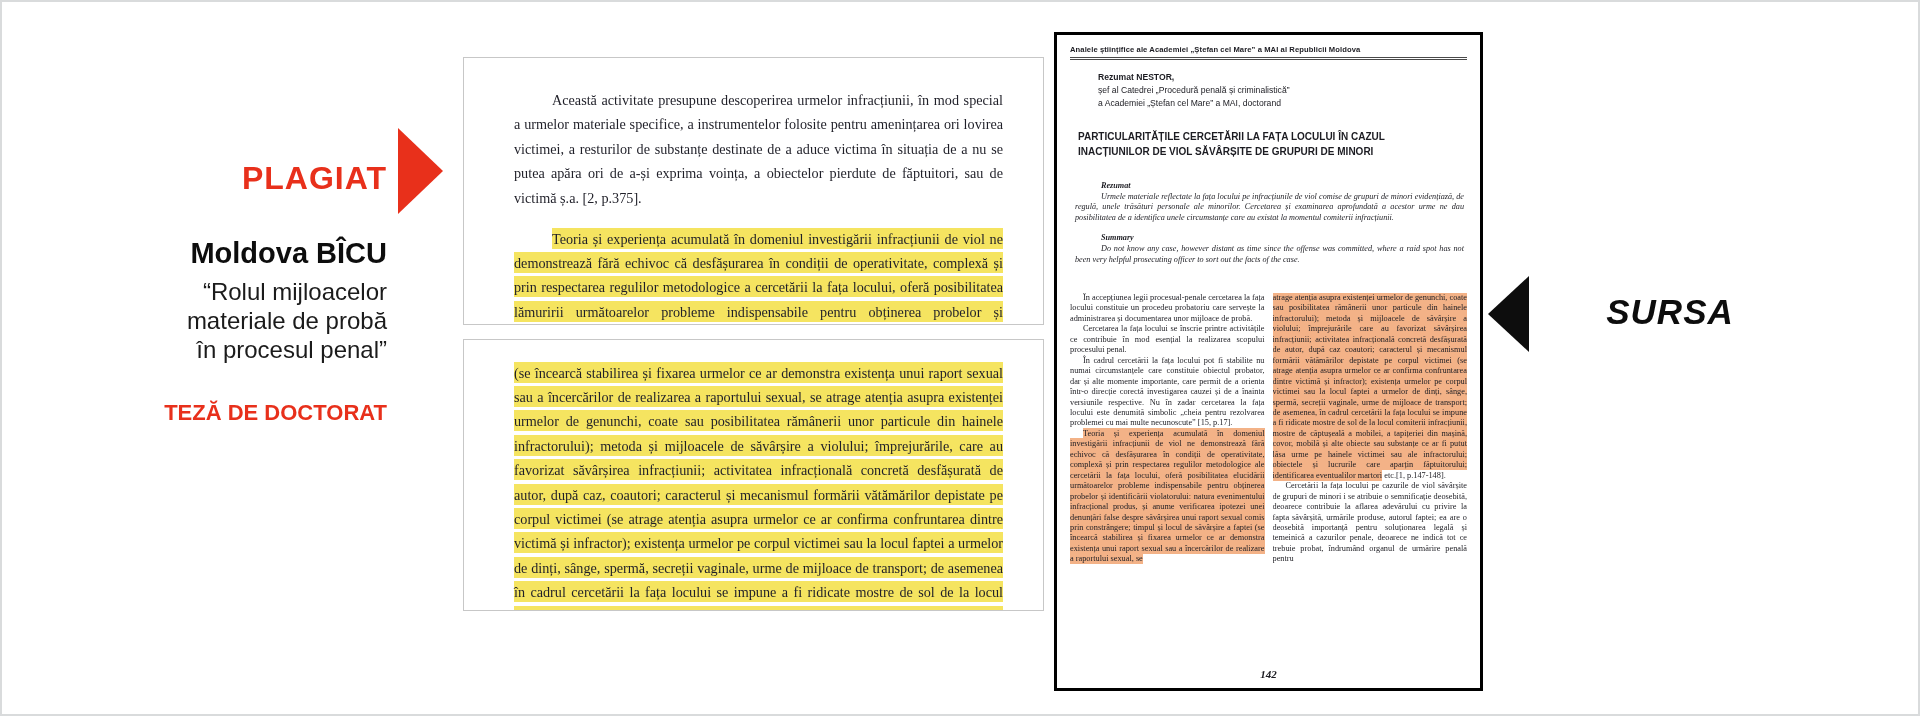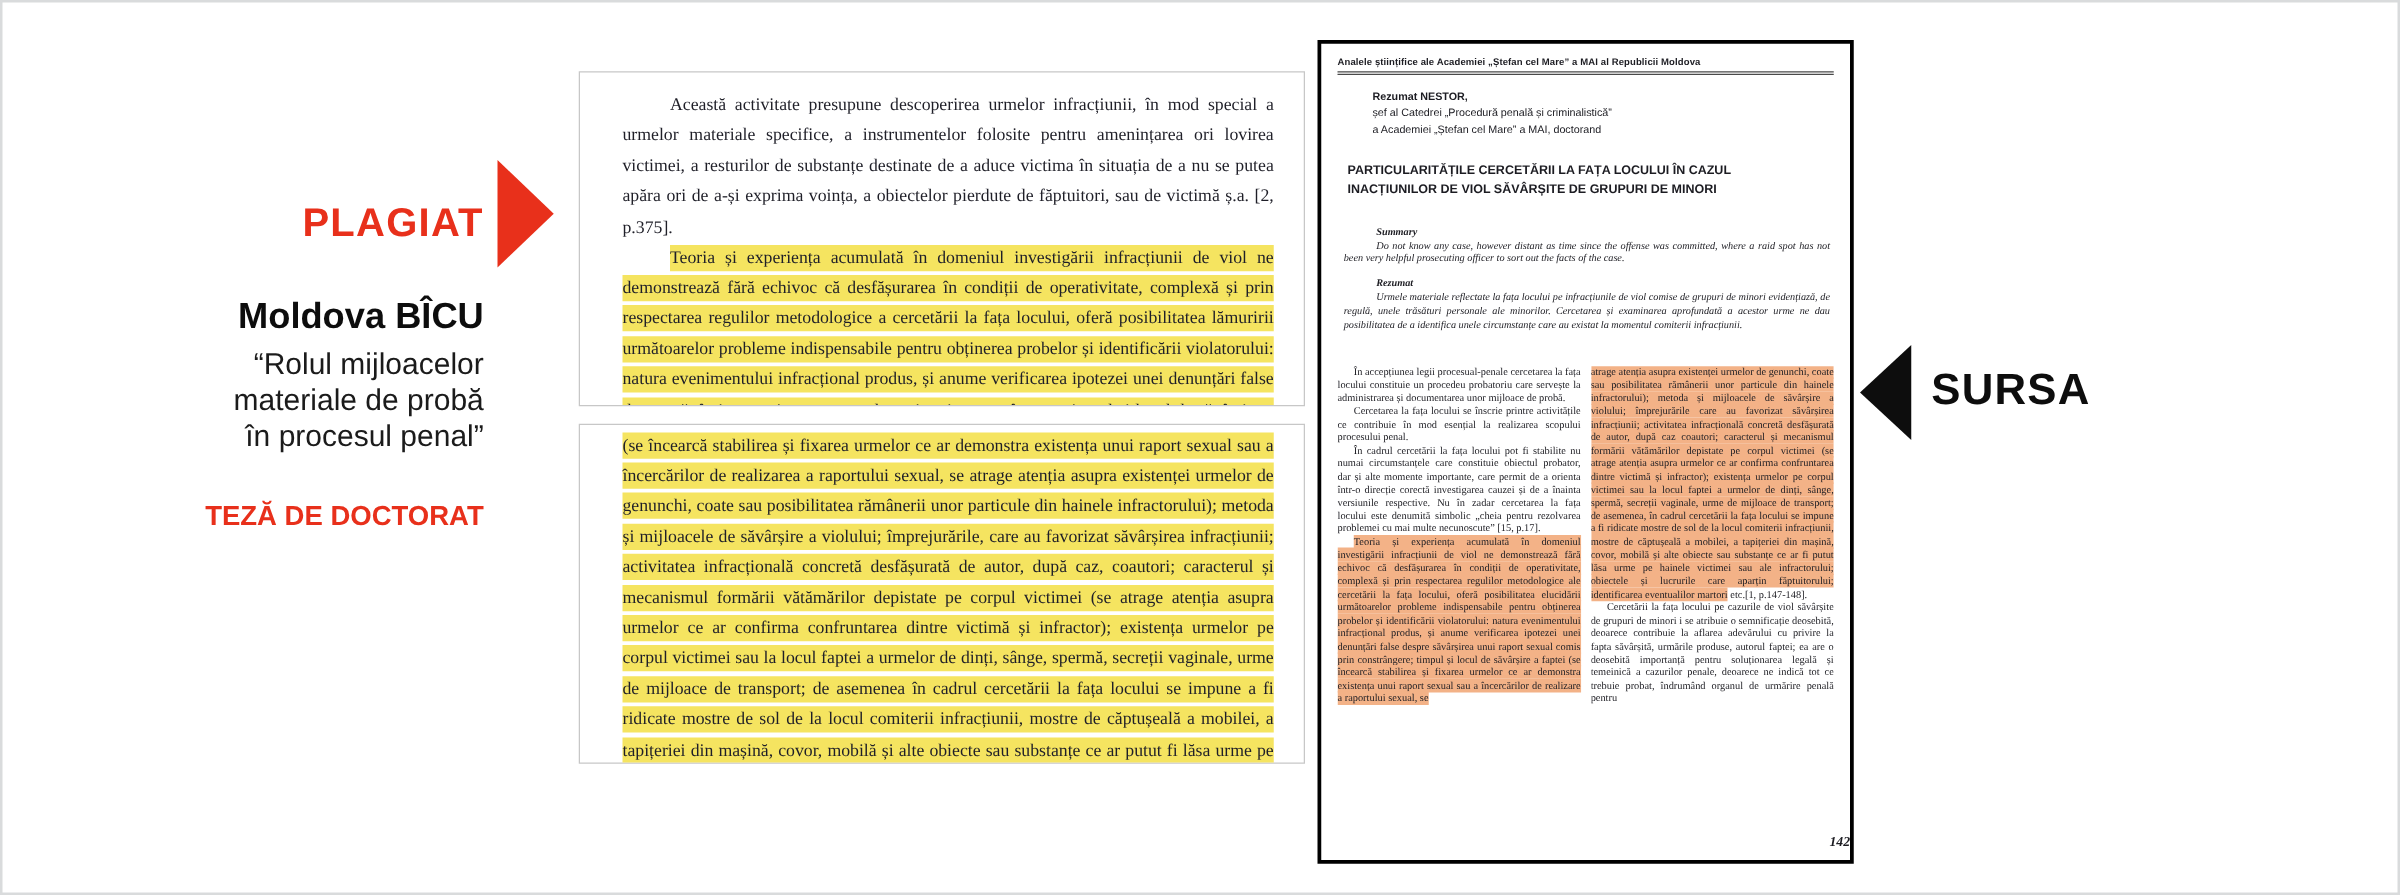--- a/index.html
+++ b/index.html
@@ -21,21 +21,21 @@
     border-left:45px solid var(--accent-red);border-top:43px solid transparent;border-bottom:43px solid transparent;}
   .arrow-left{position:absolute;left:1486px;top:274px;width:0;height:0;
     border-right:41px solid #0d0d0d;border-top:38px solid transparent;border-bottom:38px solid transparent;}
 
   
   .thesis-box{position:absolute;left:461px;width:581px;box-sizing:border-box;background:#fff;
     border:1px solid #c7c7c7;font-family:"Liberation Serif",serif;font-size:14.2px;line-height:24.4px;
     text-align:justify;color:#1f1f28;padding:14px 24px 0 34px;overflow:hidden;}
   .box1{top:55px;height:268px;}
   .box2{top:337px;height:272px;padding-top:4px;}
-  .thesis-box .para{margin:0;}
+  .thesis-box .para{margin:16px;}
   .thesis-box .para.indent{text-indent:38px;}
   .hl-y{background:var(--hl-yellow);padding:2.5px 0;box-decoration-break:clone;-webkit-box-decoration-break:clone;}
   .hl-o{background:var(--hl-orange);padding:1px 0;box-decoration-break:clone;-webkit-box-decoration-break:clone;}
 
   
   .source-page{position:absolute;left:1052px;top:30px;width:429px;height:659px;box-sizing:border-box;
     background:#fff;border:3px solid #000000;color:#1c1c22;overflow:hidden;}
   .journal-header{margin:10px 13px 0;font-size:7.6px;font-weight:bold;letter-spacing:.1px;
     border-bottom:3px double #4a4a4a;padding-bottom:3px;}
   .author-block{margin:11px 13px 0 41px;font-size:8.6px;line-height:1.5;}
@@ -44,25 +44,25 @@
   .abstract{margin:21px 16px 0 18px;font-family:"Liberation Serif",serif;font-style:italic;
     font-size:8.2px;line-height:1.33;text-align:justify;}
   .abstract+.abstract{margin-top:9px;}
   .abstract .abs-label{font-weight:bold;text-indent:26px;margin:0;}
   .abstract .abs-text{text-indent:26px;margin:0;}
   .columns{position:absolute;left:13px;right:13px;top:258px;bottom:28px;display:flex;gap:8px;
     font-family:"Liberation Serif",serif;font-size:8.3px;line-height:10.45px;text-align:justify;overflow:hidden;}
   .col{flex:1;overflow:hidden;}
   .col .para{margin:0;}
   .col .para.indent{text-indent:13px;}
-  .page-num-142{position:absolute;bottom:8px;left:0;right:0;text-align:right;
+  .page-num-142{position:absolute;bottom:8px;left:0;right:0;text-align:center;
     font-family:"Liberation Serif",serif;font-weight:bold;font-style:italic;font-size:11px;}
 
   
-  .right-label{position:absolute;left:1543px;top:290px;width:250px;text-align:left;}
+  .right-label{position:absolute;left:1543px;top:290px;width:250px;text-align:center;font-style:italic;}
   .sursa-title{font-size:35px;font-weight:bold;color:#0d0d0d;letter-spacing:1px;}
   .sursa-citation{margin-top:33px;font-size:24px;line-height:1.33;color:#161616;width:230px;}
 </style>
 </head>
 <body>
 
 <div class="canvas">
 
   <div class="left-label">
     <div class="plagiat-title">PLAGIAT</div>
@@ -87,26 +87,26 @@
 
   <div class="source-page">
     <div class="journal-header">Analele științifice ale Academiei „Ștefan cel Mare” a MAI al Republicii Moldova</div>
     <div class="author-block">
       <div class="author-name">Rezumat NESTOR,</div>
       <div>șef al Catedrei „Procedură penală și criminalistică”</div>
       <div>a Academiei „Ștefan cel Mare” a MAI, doctorand</div>
     </div>
     <div class="source-title">PARTICULARITĂȚILE CERCETĂRII LA FAȚA LOCULUI ÎN CAZUL INACȚIUNILOR DE VIOL SĂVÂRȘITE DE GRUPURI DE MINORI</div>
     <div class="abstract">
+      <p class="abs-label">Rezumat</p>
+      <p class="abs-text">Urmele materiale reflectate la fața locului pe infracțiunile de viol comise de grupuri de minori evidențiază, de regulă, unele trăsături personale ale minorilor. Cercetarea și examinarea aprofundată a acestor urme ne dau posibilitatea de a identifica unele circumstanțe care au existat la momentul comiterii infracțiunii.</p>
+    </div>
+    <div class="abstract">
       <p class="abs-label">Summary</p>
       <p class="abs-text">Do not know any case, however distant as time since the offense was committed, where a raid spot has not been very helpful prosecuting officer to sort out the facts of the case.</p>
-    </div>
-    <div class="abstract">
-      <p class="abs-label">Rezumat</p>
-      <p class="abs-text">Urmele materiale reflectate la fața locului pe infracțiunile de viol comise de grupuri de minori evidențiază, de regulă, unele trăsături personale ale minorilor. Cercetarea și examinarea aprofundată a acestor urme ne dau posibilitatea de a identifica unele circumstanțe care au existat la momentul comiterii infracțiunii.</p>
     </div>
     <div class="columns">
       <div class="col">
           <p class="para indent"><span>În accepțiunea legii procesual-penale cercetarea la fața locului constituie un procedeu probatoriu care servește la administrarea și documentarea unor mijloace de probă.</span></p>
           <p class="para indent"><span>Cercetarea la fața locului se înscrie printre activitățile ce contribuie în mod esențial la realizarea scopului procesului penal.</span></p>
           <p class="para indent"><span>În cadrul cercetării la fața locului pot fi stabilite nu numai circumstanțele care constituie obiectul probator, dar și alte momente importante, care permit de a orienta într-o direcție corectă investigarea cauzei și de a înainta versiunile respective. Nu în zadar cercetarea la fața locului este denumită simbolic „cheia pentru rezolvarea problemei cu mai multe necunoscute” [15, p.17].</span></p>
           <p class="para indent"><span class="hl-o">Teoria și experiența acumulată în domeniul investigării infracțiunii de viol ne demonstrează fără echivoc că desfășurarea în condiții de operativitate, complexă și prin respectarea regulilor metodologice ale cercetării la fața locului, oferă posibilitatea elucidării următoarelor probleme indispensabile pentru obținerea probelor și identificării violatorului: natura evenimentului infracțional produs, și anume verificarea ipotezei unei denunțări false despre săvârșirea unui raport sexual comis prin constrângere; timpul și locul de săvârșire a faptei (se încearcă stabilirea și fixarea urmelor ce ar demonstra existența unui raport sexual sau a încercărilor de realizare a raportului sexual, se</span></p>
         </div>
       <div class="col">
           <p class="para"><span class="hl-o">atrage atenția asupra existenței urmelor de genunchi, coate sau posibilitatea rămânerii unor particule din hainele infractorului); metoda și mijloacele de săvârșire a violului; împrejurările care au favorizat săvârșirea infracțiunii; activitatea infracțională concretă desfășurată de autor, după caz coautori; caracterul și mecanismul formării vătămărilor depistate pe corpul victimei (se atrage atenția asupra urmelor ce ar confirma confruntarea dintre victimă și infractor); existența urmelor pe corpul victimei sau la locul faptei a urmelor de dinți, sânge, spermă, secreții vaginale, urme de mijloace de transport; de asemenea, în cadrul cercetării la fața locului se impune a fi ridicate mostre de sol de la locul comiterii infracțiunii, mostre de căptușeală a mobilei, a tapițeriei din mașină, covor, mobilă și alte obiecte sau substanțe ce ar fi putut lăsa urme pe hainele victimei sau ale infractorului; obiectele și lucrurile care aparțin făptuitorului; identificarea eventualilor martori</span><span> etc.[1, p.147-148].</span></p>

